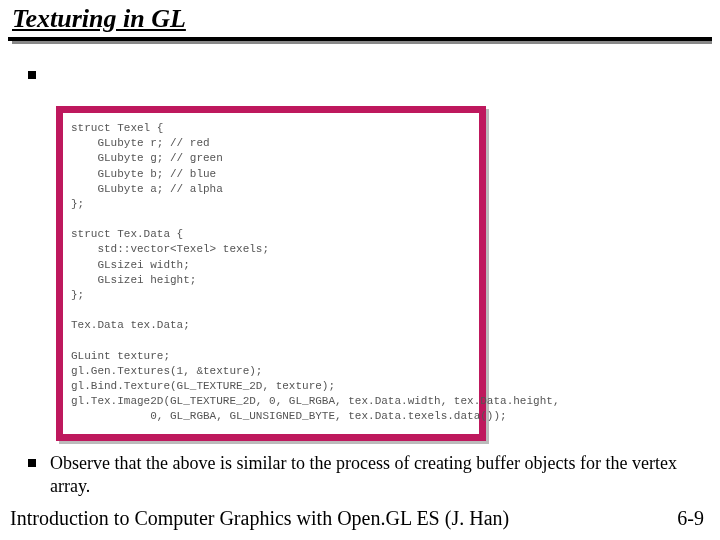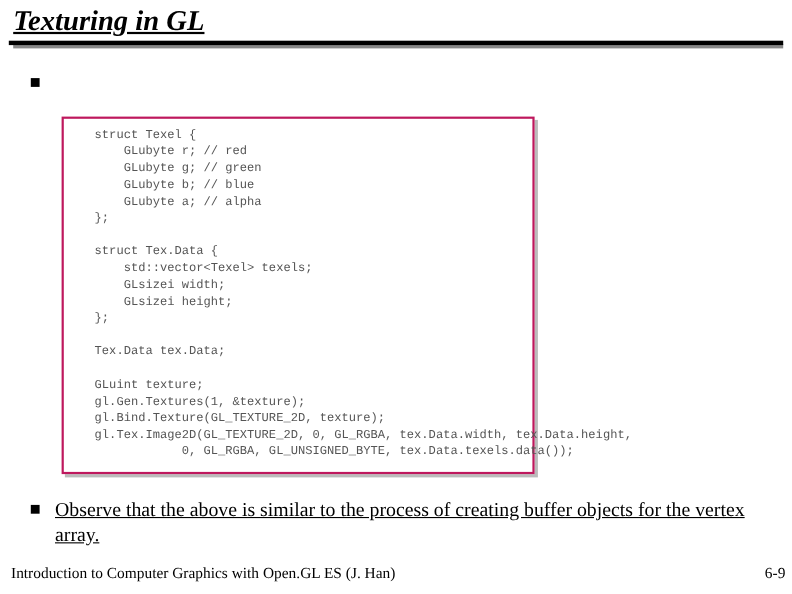--- a/index.html
+++ b/index.html
@@ -74,44 +74,43 @@
   .code-card .shadow {
     position: absolute;
     left: 3px;
     top: 3px;
     right: -3px;
     bottom: -3px;
     background: #bbb;
   }
   .code-card .face {
     position: relative;
-    border: 2px solid #be185d;
+    border: 7px solid #be185d;
     background: #fff;
-    padding: 8px 12px 10px 28px;
+    padding: 8px 12px 10px 8px;
     font-family: "Courier New", Courier, monospace;
     font-size: 11px;
     line-height: 1.38;
     color: #555;
     white-space: pre;
   }
   .bottom-bullet {
     position: absolute;
     left: 28px;
     right: 24px;
     top: 452px;
-    text-decoration: underline;
   }
   .footer {
     position: absolute;
     left: 10px;
     bottom: 10px;
-    right: 6px;
+    right: 16px;
     display: flex;
     justify-content: space-between;
-    font-size: 14px;
+    font-size: 20px;
     color: #000;
   }
 </style>
 </head>
 <body>
 
 <div class="slide">
 
   <div class="title">Texturing in GL</div>
 

